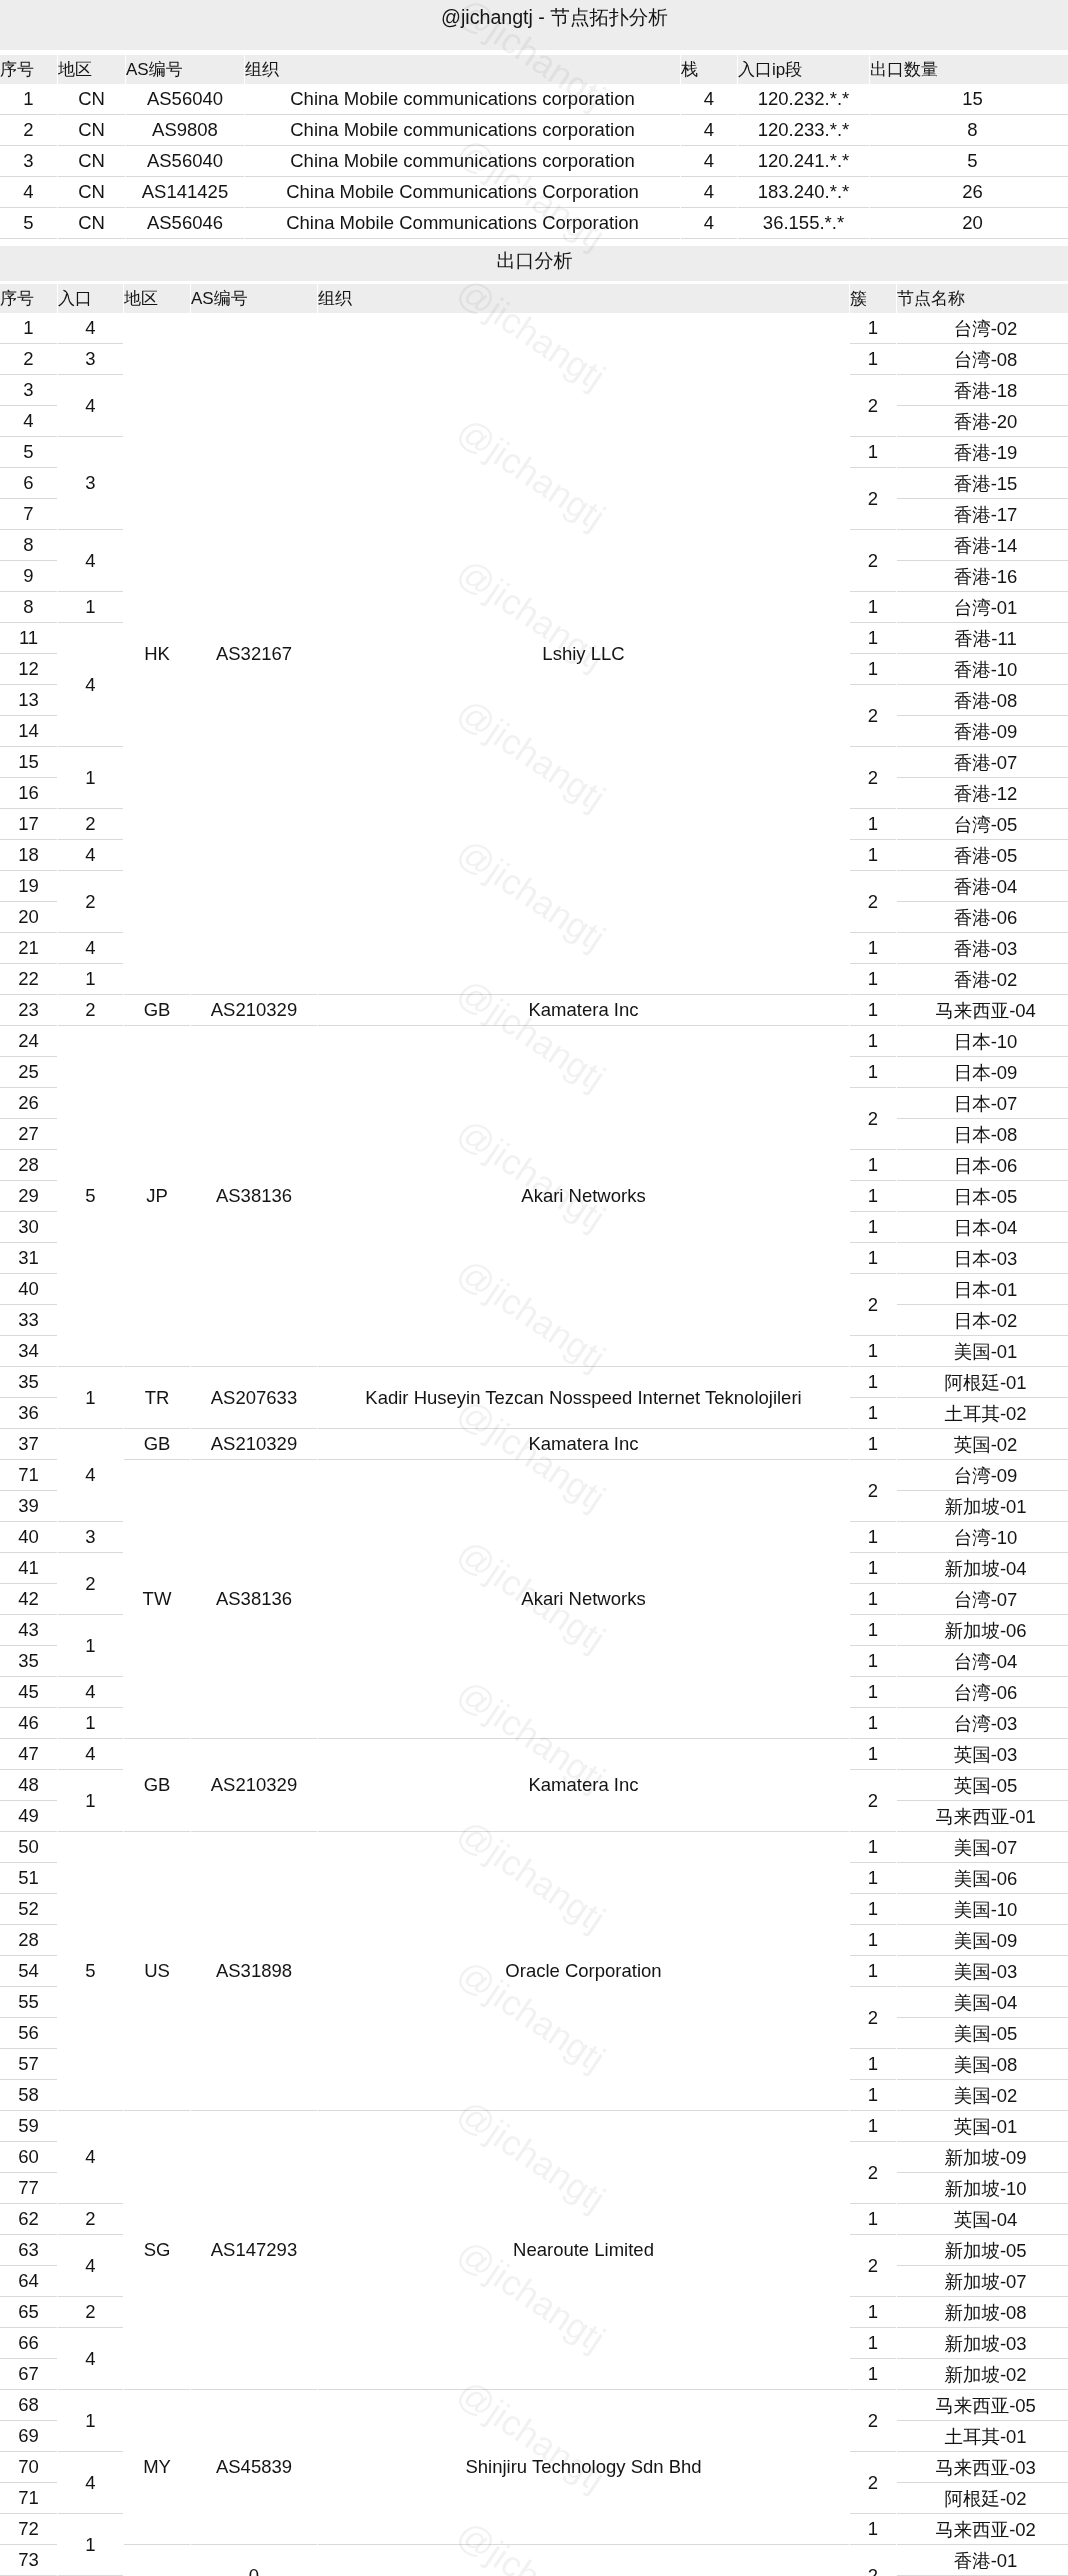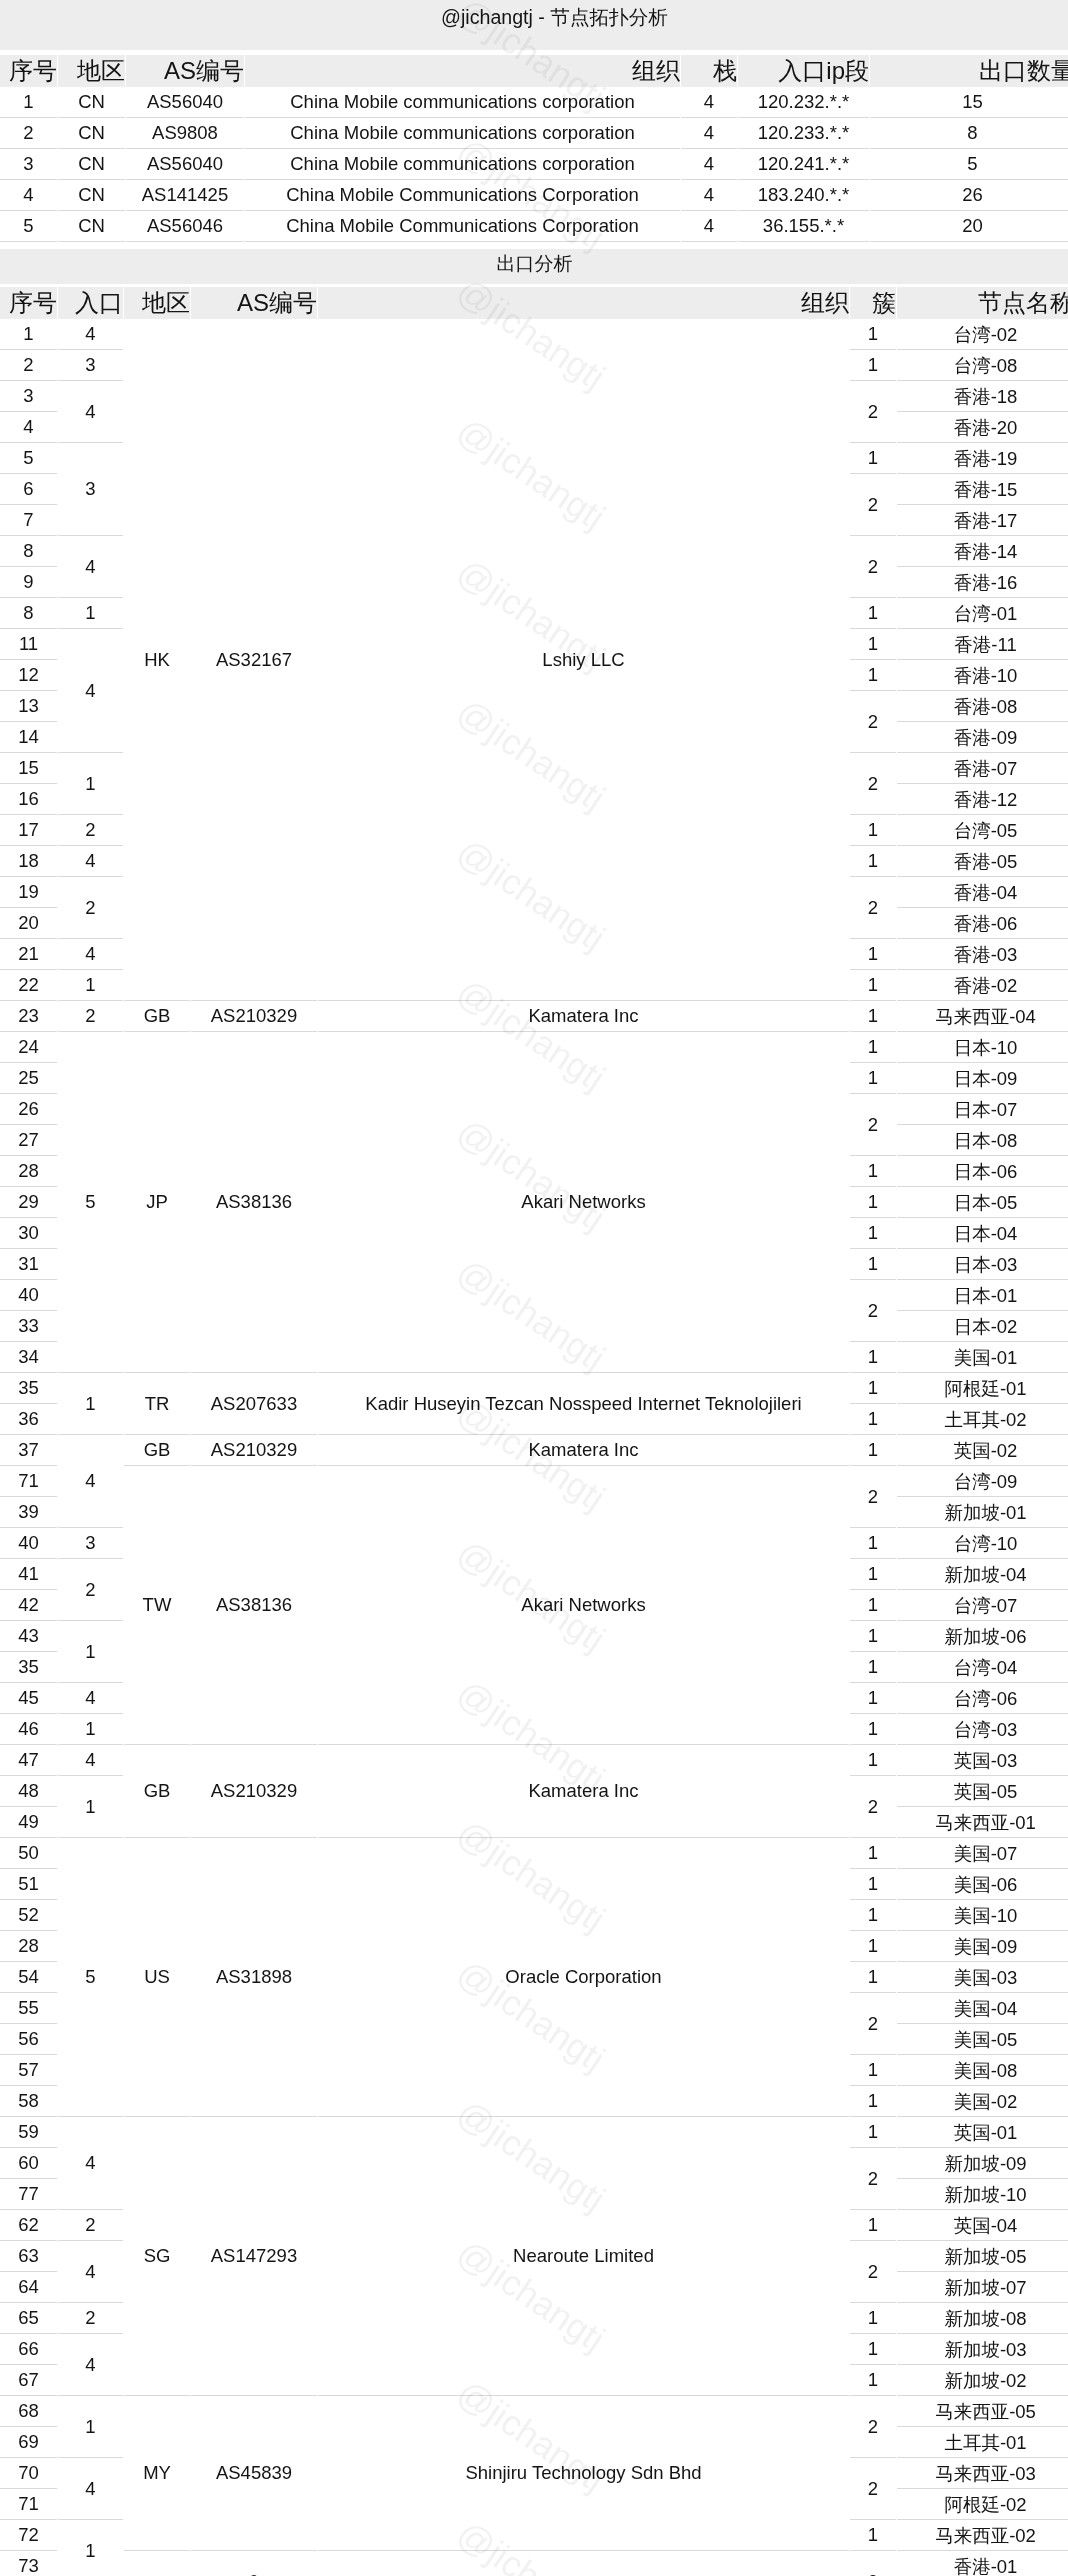--- a/index.html
+++ b/index.html
@@ -25,22 +25,22 @@
     border-spacing:1px 0;
     table-layout:fixed;
     width:1071px;
     margin-left:-1px;
   }
   #t1{margin-top:5.2px;}
   table.tbl th{
     background:#ededed;
     height:29px;
     font-weight:normal;
-    font-size:24px;
-    text-align:right;
+    font-size:17px;
+    text-align:left;
     padding:0;
     overflow:hidden;
     white-space:nowrap;
   }
   table.tbl td{
     height:30px;
     border-bottom:1px solid #d9d9d9;
     font-size:18.5px;
     text-align:center;
     padding:0;

